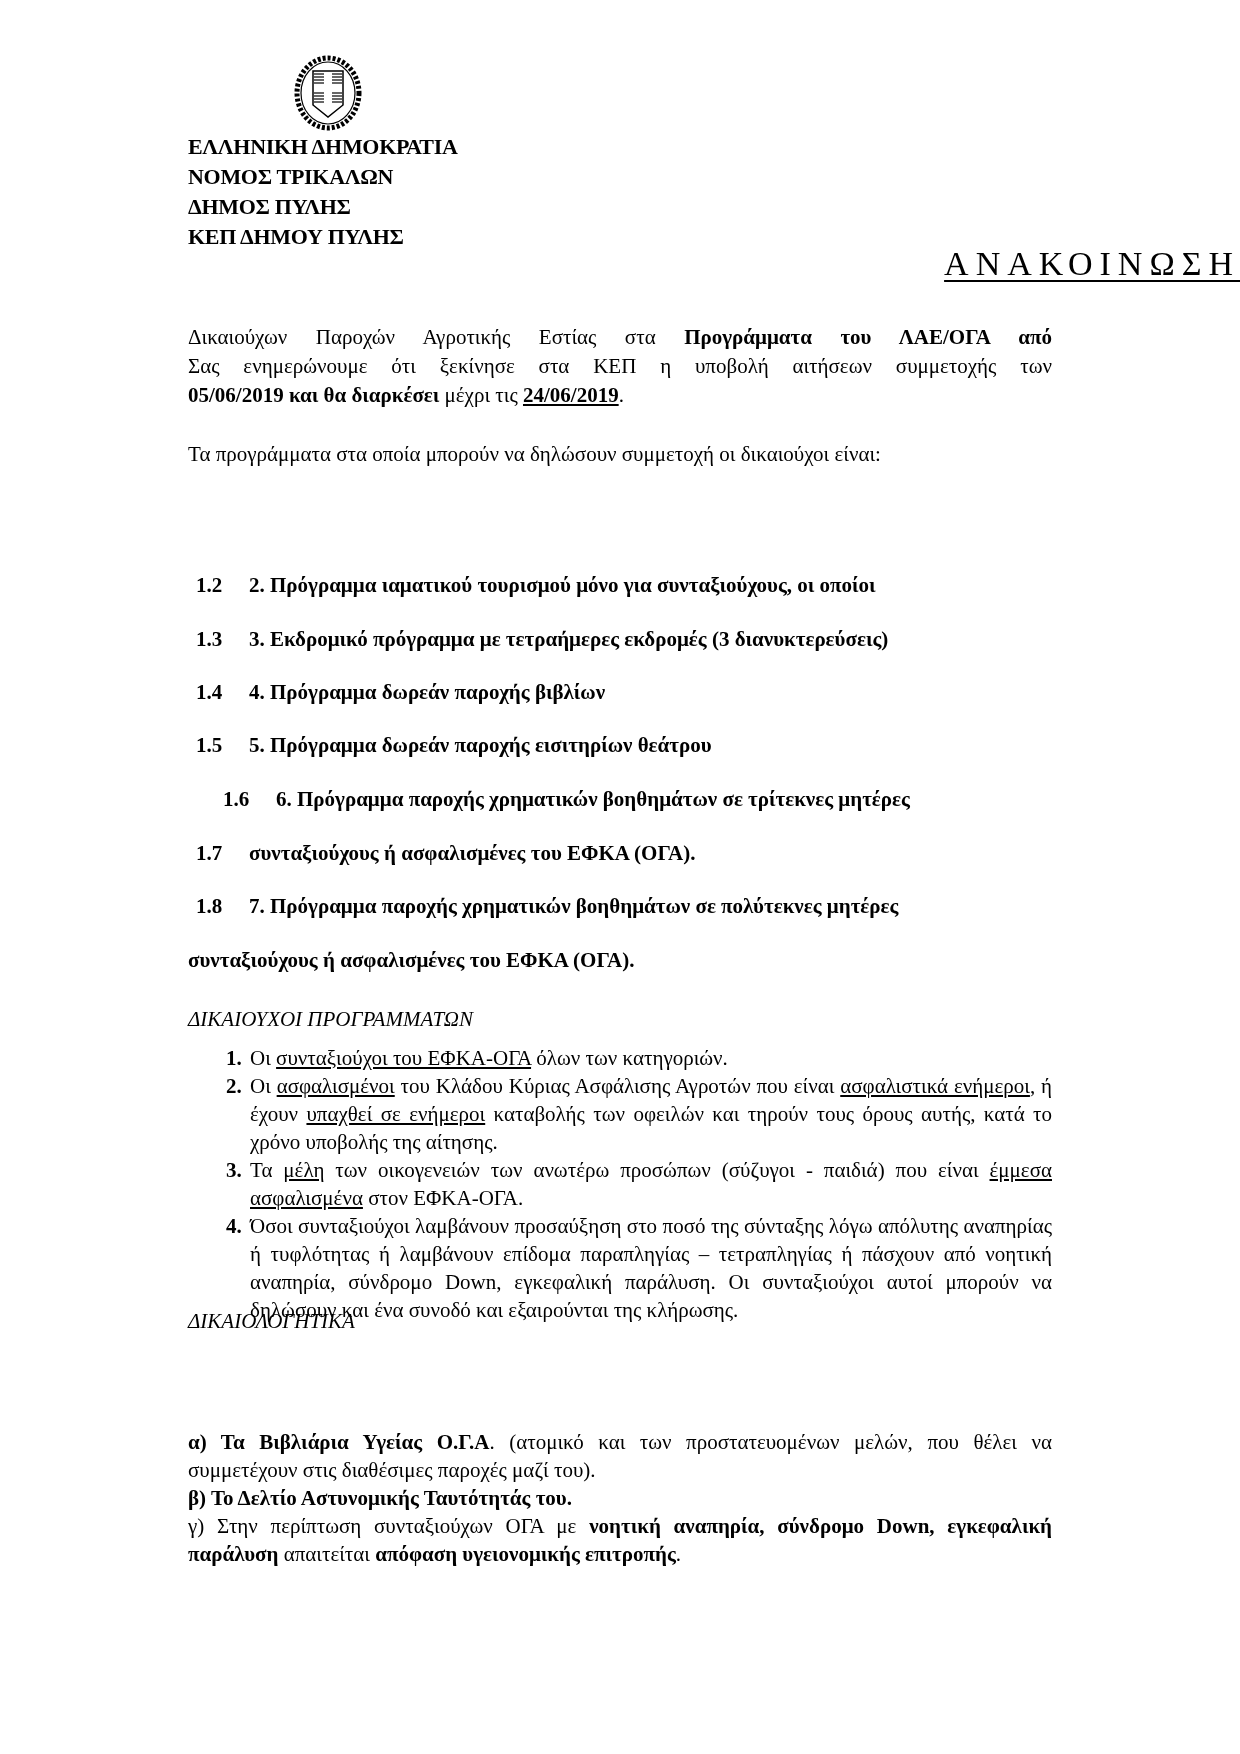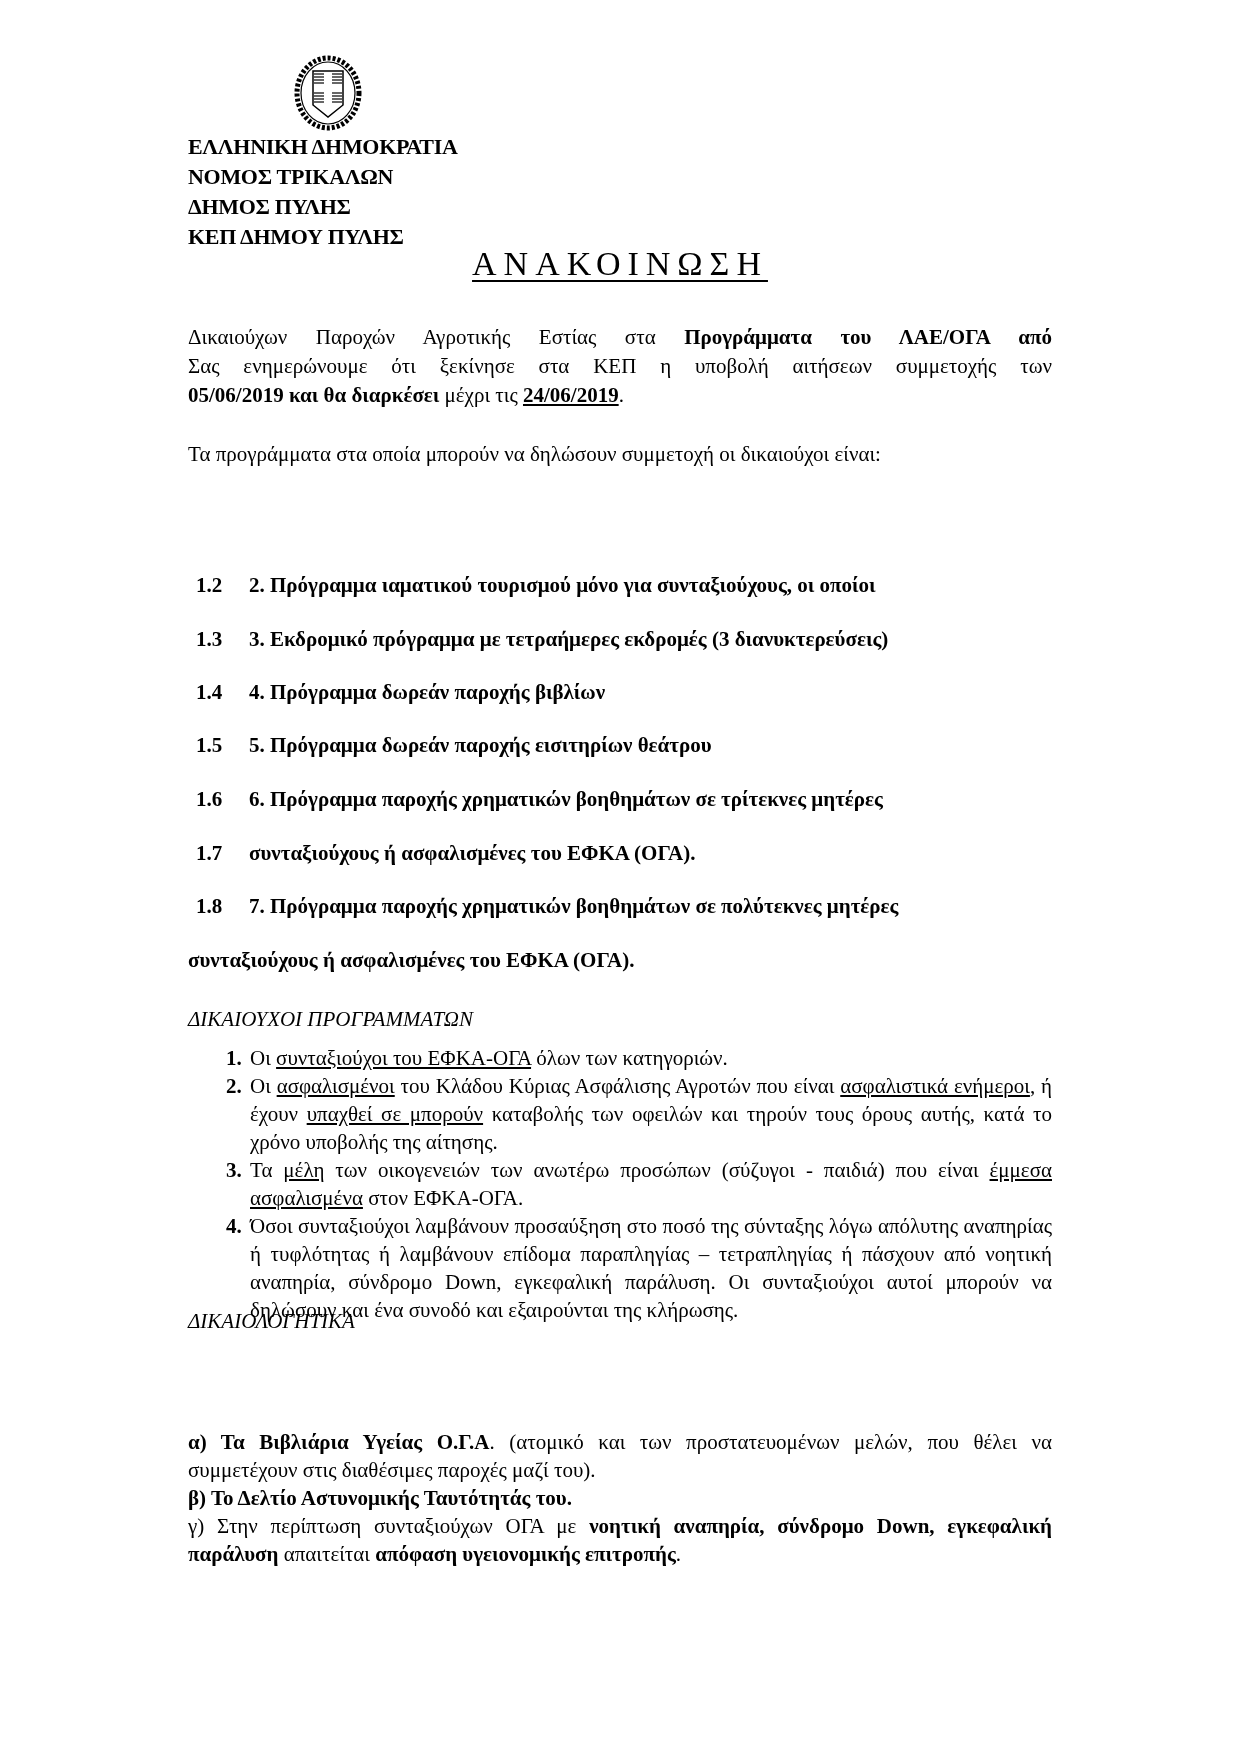--- a/index.html
+++ b/index.html
@@ -4,36 +4,36 @@
   <style>
     html, body { margin: 0; padding: 0; background: #ffffff; }
     body {
       width: 1240px; height: 1754px; position: relative; overflow: hidden;
       font-family: "Liberation Serif", "DejaVu Serif", serif; color: #000;
     }
     .page { position: absolute; left: 0; top: 0; width: 1240px; height: 1242px; }
     .emblem { position: absolute; left: 293px; top: 55px; width: 70px; height: 78px; }
     .header { position: absolute; left: 188px; top: 132px; font-weight: bold; font-size: 22px; line-height: 30px; letter-spacing: -0.3px; }
     .header div { white-space: nowrap; }
-    .title { position: absolute; left: 0; width: 1240px; top: 245px; text-align: center; font-size: 34px; letter-spacing: 7px; text-decoration: underline; text-decoration-thickness: 2px; text-underline-offset: 5px; }
+    .title { position: absolute; left: 0; width: 1240px; top: 245px; text-align: right; font-size: 34px; letter-spacing: 7px; text-decoration: underline; text-decoration-thickness: 2px; text-underline-offset: 5px; }
     .block { position: absolute; left: 188px; width: 864px; font-size: 21px; line-height: 29px; }
     .intro { top: 323px; }
     .intro .line { display: block; text-align: justify; text-align-last: justify; }
     .intro .line.last { text-align-last: left; }
     .lead { top: 440px; }
     .prog { position: absolute; left: 196px; width: 860px; font-weight: bold; font-size: 21px; line-height: 29px; }
     .prog .num { position: absolute; left: 0; top: 0; }
     .prog .txt { margin-left: 53px; display: block; }
     .prog .txt.spread { text-align: justify; text-align-last: left; }
     .p11 { top: 488px; }
     .p12 { top: 571px; }
     .p13 { top: 625px; }
     .p14 { top: 678px; }
     .p15 { top: 731px; }
-    .p16 { top: 785px; }
+    .p16 { top: 785px; margin-left: 27px; }
     .p17 { top: 839px; }
     .p18 { top: 892px; }
     .tail { position: absolute; left: 188px; top: 946px; font-weight: bold; font-size: 21px; line-height: 29px; }
     .section-head { position: absolute; left: 188px; font-style: italic; font-size: 21px; line-height: 29px; }
     .sh1 { top: 1005px; }
     .sh2 { top: 1307px; }
     .olist { position: absolute; left: 188px; top: 1044px; width: 864px; font-size: 21px; line-height: 28px; margin: 0; padding: 0; list-style: none; }
     .olist li { position: relative; padding-left: 62px; text-align: justify; }
     .olist li .n { position: absolute; left: 38px; top: 0; font-weight: bold; }
     .u { text-decoration: underline; }
@@ -118,21 +118,21 @@
 
   <div class="tail">συνταξιούχους ή ασφαλισμένες του ΕΦΚΑ (ΟΓΑ).</div>
 
   <div class="section-head sh1">ΔΙΚΑΙΟΥΧΟΙ ΠΡΟΓΡΑΜΜΑΤΩΝ</div>
 
   <ol class="olist">
     <li>
       <span class="n">1.</span><span>Οι </span><span class="u">συνταξιούχοι του ΕΦΚΑ-ΟΓΑ</span><span> όλων των κατηγοριών.</span>
     </li>
     <li>
-      <span class="n">2.</span><span>Οι </span><span class="u">ασφαλισμένοι</span><span> του Κλάδου Κύριας Ασφάλισης Αγροτών που είναι </span><span class="u">ασφαλιστικά ενήμεροι</span><span>, ή έχουν </span><span class="u">υπαχθεί σε μπορούν</span><span>  καταβολής των οφειλών και τηρούν  τους όρους αυτής, κατά το χρόνο υποβολής της αίτησης.</span>
+      <span class="n">2.</span><span>Οι </span><span class="u">ασφαλισμένοι</span><span> του Κλάδου Κύριας Ασφάλισης Αγροτών που είναι </span><span class="u">ασφαλιστικά ενήμεροι</span><span>, ή έχουν </span><span class="u">υπαχθεί σε ενήμεροι</span><span>  καταβολής των οφειλών και τηρούν  τους όρους αυτής, κατά το χρόνο υποβολής της αίτησης.</span>
     </li>
     <li>
       <span class="n">3.</span><span>Τα </span><span class="u">μέλη</span><span> των οικογενειών των ανωτέρω προσώπων (σύζυγοι - παιδιά) που είναι </span><span class="u">έμμεσα ασφαλισμένα</span><span> στον ΕΦΚΑ-ΟΓΑ.</span>
     </li>
     <li>
       <span class="n">4.</span><span>Όσοι συνταξιούχοι λαμβάνουν προσαύξηση στο ποσό της σύνταξης λόγω απόλυτης αναπηρίας ή τυφλότητας ή λαμβάνουν επίδομα παραπληγίας – τετραπληγίας ή πάσχουν από νοητική αναπηρία, σύνδρομο Down, εγκεφαλική παράλυση.  Οι συνταξιούχοι αυτοί μπορούν να δηλώσουν και ένα συνοδό και εξαιρούνται της κλήρωσης.</span>
     </li>
   </ol>
 
   <div class="section-head sh2">ΔΙΚΑΙΟΛΟΓΗΤΙΚΑ</div>

